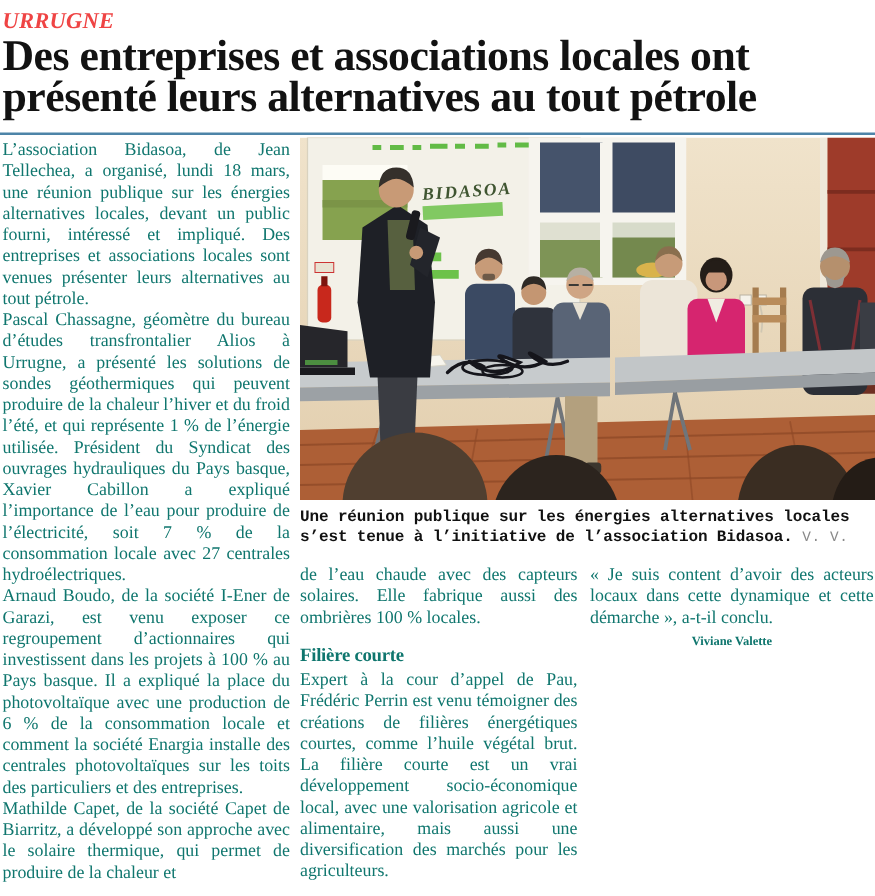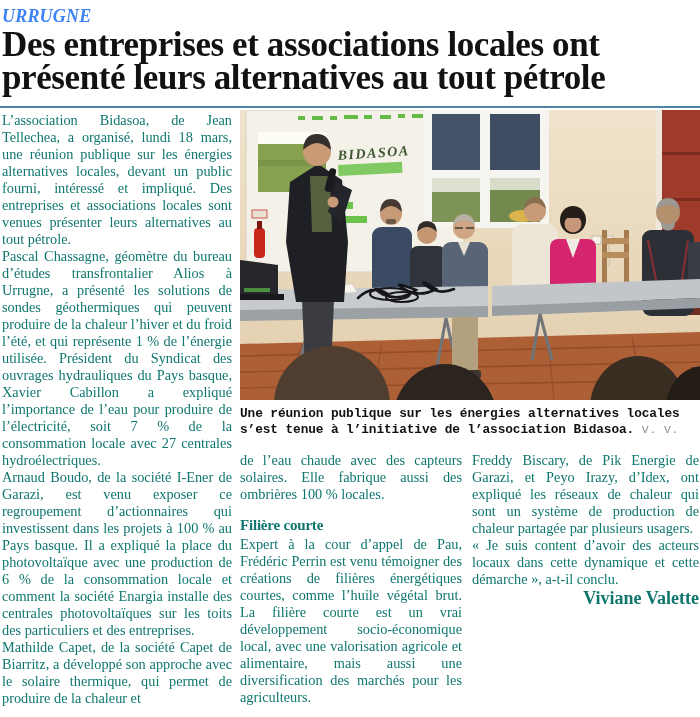--- a/index.html
+++ b/index.html
@@ -4,21 +4,21 @@
 <style>
   html,body{margin:0;padding:0;background:#fff;}
   .page{
     position:relative;width:700px;height:717px;background:#ffffff;
     font-family:"Liberation Serif","DejaVu Serif",serif;color:#1b1b1b;
     overflow:hidden;
   }
   .kicker{
     position:absolute;left:2px;top:6px;
     font-size:18px;font-weight:bold;font-style:italic;
-    letter-spacing:.2px;color:#3b82f6;
+    letter-spacing:.2px;color:#ef4444;
   }
   .headline{
     position:absolute;left:2px;top:28px;width:696px;
     font-size:35px;line-height:33px;font-weight:bold;color:#121212;
     letter-spacing:-0.4px;margin:0;
   }
   .headline-rule{
     position:absolute;left:0;top:106px;width:700px;height:2px;
     background:#4d84a8;
   }
@@ -28,21 +28,21 @@
     hyphens:auto;-webkit-hyphens:auto;color:#0f766e;
   }
   .bodycol p{margin:0;}
   .col-left{left:2px;top:112px;width:230px;}
   .col-mid{left:240px;top:452px;width:222px;}
   .col-right{left:472px;top:452px;width:227px;}
   .subhead{
     font-weight:bold;font-size:15px;margin-top:14px !important;margin-bottom:2px !important;
     text-align:left;letter-spacing:-.2px;
   }
-  .byline{font-weight:bold;font-size:18px;margin-top:2px !important;text-align:right;}
+  .byline{font-weight:bold;font-size:10px;margin-top:2px !important;text-align:center;}
   .photo-block{position:absolute;left:240px;top:110px;width:460px;}
   .photo-frame{display:block;width:460px;height:290px;}
   .caption{
     margin-top:6px;font-size:12.8px;line-height:16px;font-weight:bold;
     color:#111;text-align:left;letter-spacing:-.1px;font-family:Liberation Mono, monospace;
   }
   .caption .credit{font-weight:normal;color:#8a8a8a;font-size:11.5px;letter-spacing:.5px;}
 </style>
 </head>
 <body>
@@ -228,18 +228,17 @@
     </div>
   </div>
 
   <div class="bodycol col-mid">
     <p>de l’eau chaude avec des capteurs solaires. Elle fabrique aussi des ombrières 100 % locales.</p>
     <p class="subhead">Filière courte</p>
     <p>Expert à la cour d’appel de Pau, Frédéric Perrin est venu témoigner des créations de filières énergétiques courtes, comme l’huile végétal brut. La filière courte est un vrai développement socio-économique local, avec une valorisation agricole et alimentaire, mais aussi une diversification des marchés pour les agriculteurs.</p>
   </div>
 
   <div class="bodycol col-right">
-    <p>Freddy Biscary, de Pik Energie de Garazi, et Peyo Irazy, d’Idex, ont expliqué les réseaux de chaleur qui sont un système de production de chaleur partagée par plusieurs usagers.</p>
     <p>« Je suis content d’avoir des acteurs locaux dans cette dynamique et cette démarche », a-t-il conclu.</p>
     <p class="byline">Viviane Valette</p>
   </div>
 
 </div>
 
 </body></html>

